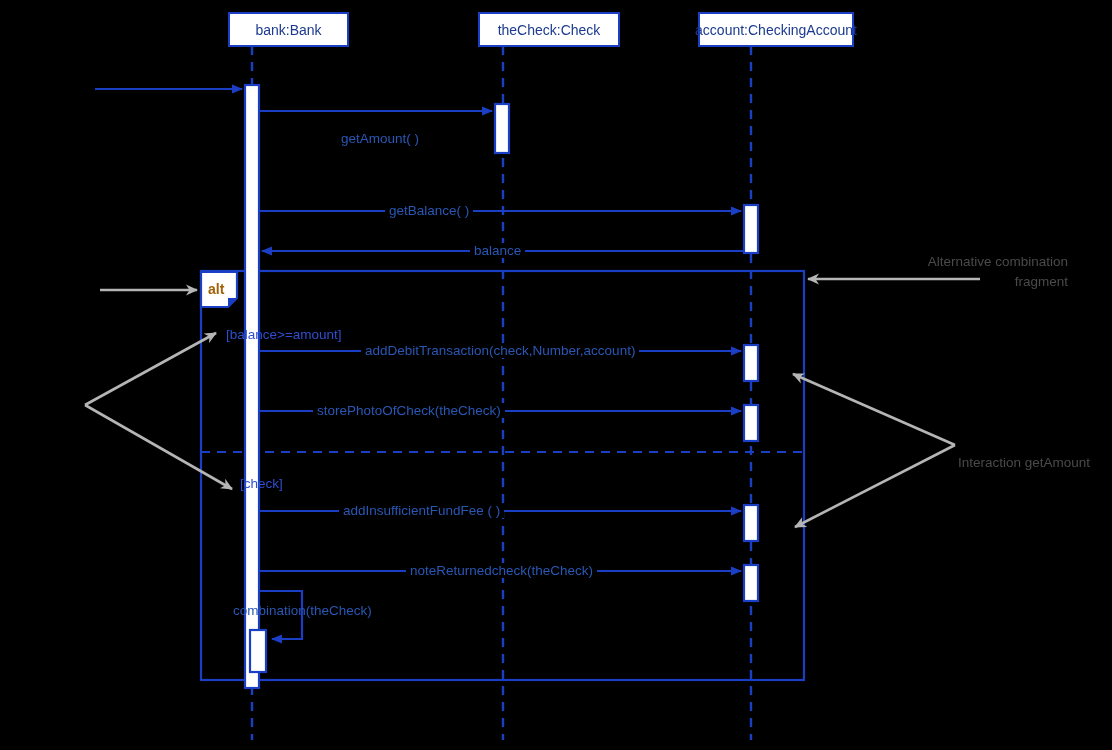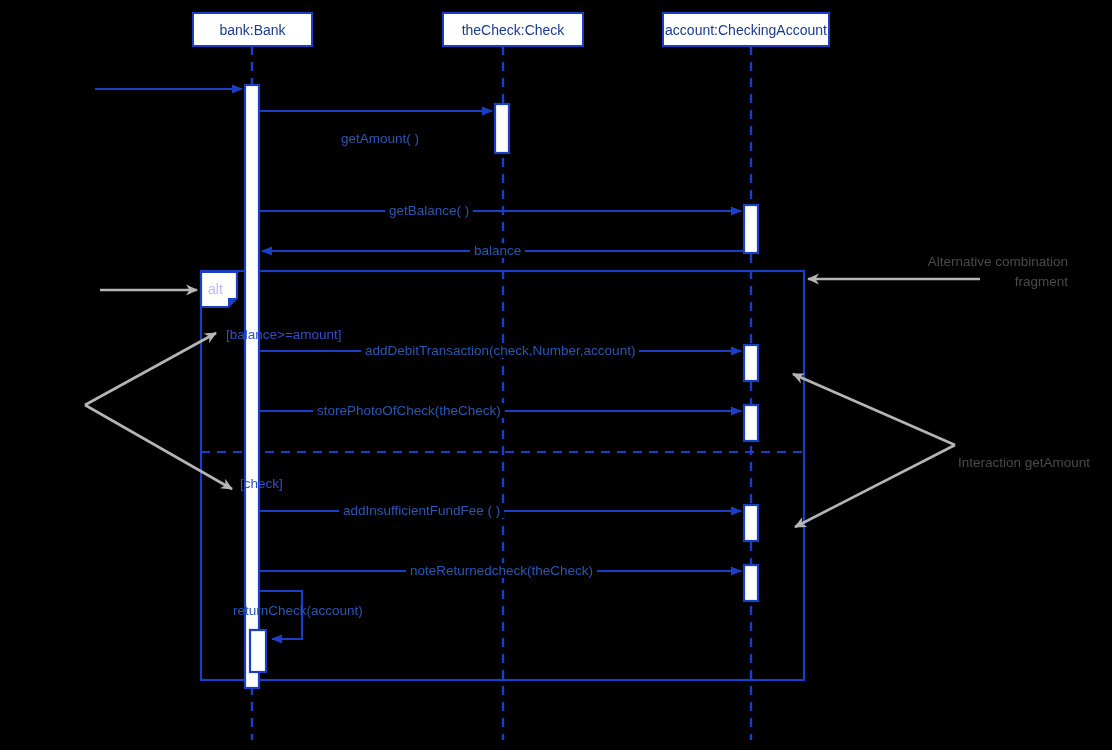--- a/index.html
+++ b/index.html
@@ -3,34 +3,34 @@
 <meta charset="utf-8">
 <style>
   html,body{margin:0;padding:0;background:#000;}
   body{width:1112px;height:750px;overflow:hidden;font-family:"Liberation Sans",sans-serif;}
   #stage{position:relative;width:1112px;height:750px;background:#000;}
   #stage svg{position:absolute;left:0;top:0;}
   .lifeline-box{
     position:absolute;background:#ffffff;border:2px solid #1a3fc4;
     display:flex;align-items:center;justify-content:center;
     color:#1b3a8f;font-size:14px;font-family:"Liberation Sans",sans-serif;
-    box-sizing:border-box;white-space:nowrap;
+    box-sizing:border-box;white-space:nowrap;margin-left:36px;
   }
   .msg-label{
     position:absolute;color:#2a57b5;font-size:13.5px;
     font-family:"Liberation Sans",sans-serif;white-space:nowrap;
     background:#000;padding:0 4px;
   }
   .guard-label{
     position:absolute;color:#2f4fd0;font-size:13.5px;
     font-family:"Liberation Sans",sans-serif;white-space:nowrap;
   }
   .alt-label{
-    position:absolute;color:#c4b5fd;font-size:14px;
-    font-family:"Liberation Sans",sans-serif;white-space:nowrap;
+    position:absolute;color:#a16207;font-size:14px;
+    font-family:"Liberation Sans",sans-serif;white-space:nowrap;font-weight:bold;
   }
   .note-label{
     position:absolute;color:#4a4a4a;font-size:13.5px;
     font-family:"Liberation Sans",sans-serif;white-space:nowrap;
     text-align:center;line-height:20px;
   }
 </style>
 </head>
 <body>
 
@@ -94,37 +94,37 @@
       <line x1="955" y1="445" x2="795" y2="527" marker-end="url(#arrGray)"></line>
     </g>
   </svg>
 
   <div class="lifeline-box" style="left:192px;top:12px;width:121px;height:35px;">
     <span>bank:Bank</span>
   </div>
   <div class="lifeline-box" style="left:442px;top:12px;width:142px;height:35px;">
     <span>theCheck:Check</span>
   </div>
-  <div class="lifeline-box" style="left:662px;top:12px;width:168px;height:35px;">
+  <div class="lifeline-box" style="left:662px;top:12px;width:156px;height:35px;">
     <span>account:CheckingAccount</span>
   </div>
 
   <div class="alt-label" style="left:208px;top:281px;">alt</div>
 
   <div class="guard-label" style="left:226px;top:327px;">[balance&gt;=amount]</div>
   <div class="guard-label" style="left:240px;top:476px;">[check]</div>
 
   <div class="msg-label" style="left:337px;top:103px;margin-top:28px;">getAmount( )</div>
   <div class="msg-label" style="left:385px;top:203px;">getBalance( )</div>
   <div class="msg-label" style="left:470px;top:243px;">balance</div>
   <div class="msg-label" style="left:361px;top:343px;">addDebitTransaction(check,Number,account)</div>
   <div class="msg-label" style="left:313px;top:403px;">storePhotoOfCheck(theCheck)</div>
   <div class="msg-label" style="left:339px;top:503px;">addInsufficientFundFee ( )</div>
   <div class="msg-label" style="left:406px;top:563px;">noteReturnedcheck(theCheck)</div>
-  <div class="msg-label" style="left:229px;top:603px;background:transparent;">returnCheck(account)</div>
+  <div class="msg-label" style="left:229px;top:603px;background:transparent;">combination(theCheck)</div>
 
   <div class="note-label" style="left:916px;top:252px;width:152px;text-align:right;">
     <div>Alternative combination</div>
     <div>fragment</div>
   </div>
   <div class="note-label" style="left:958px;top:453px;">Interaction getAmount</div>
 
 </div>
 
 </body></html>

